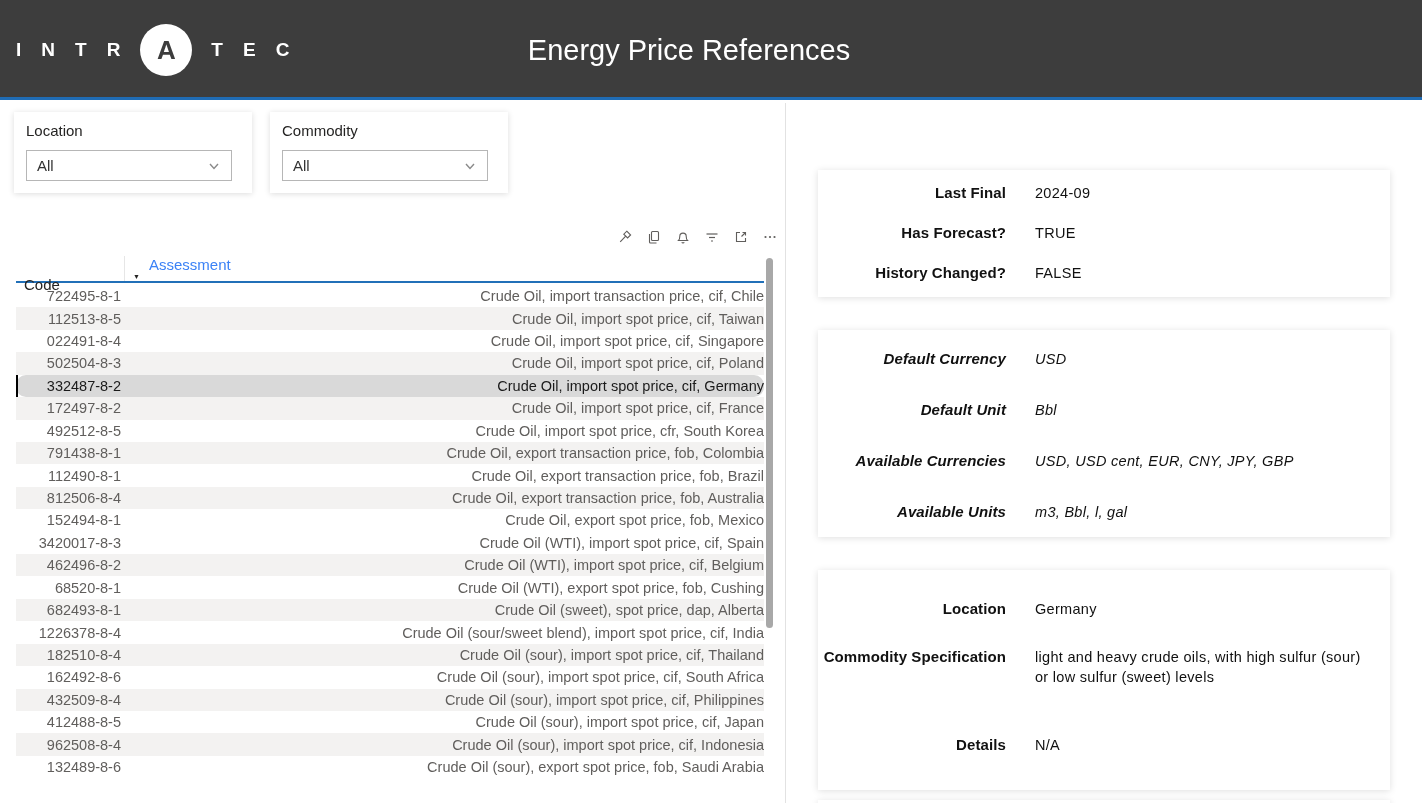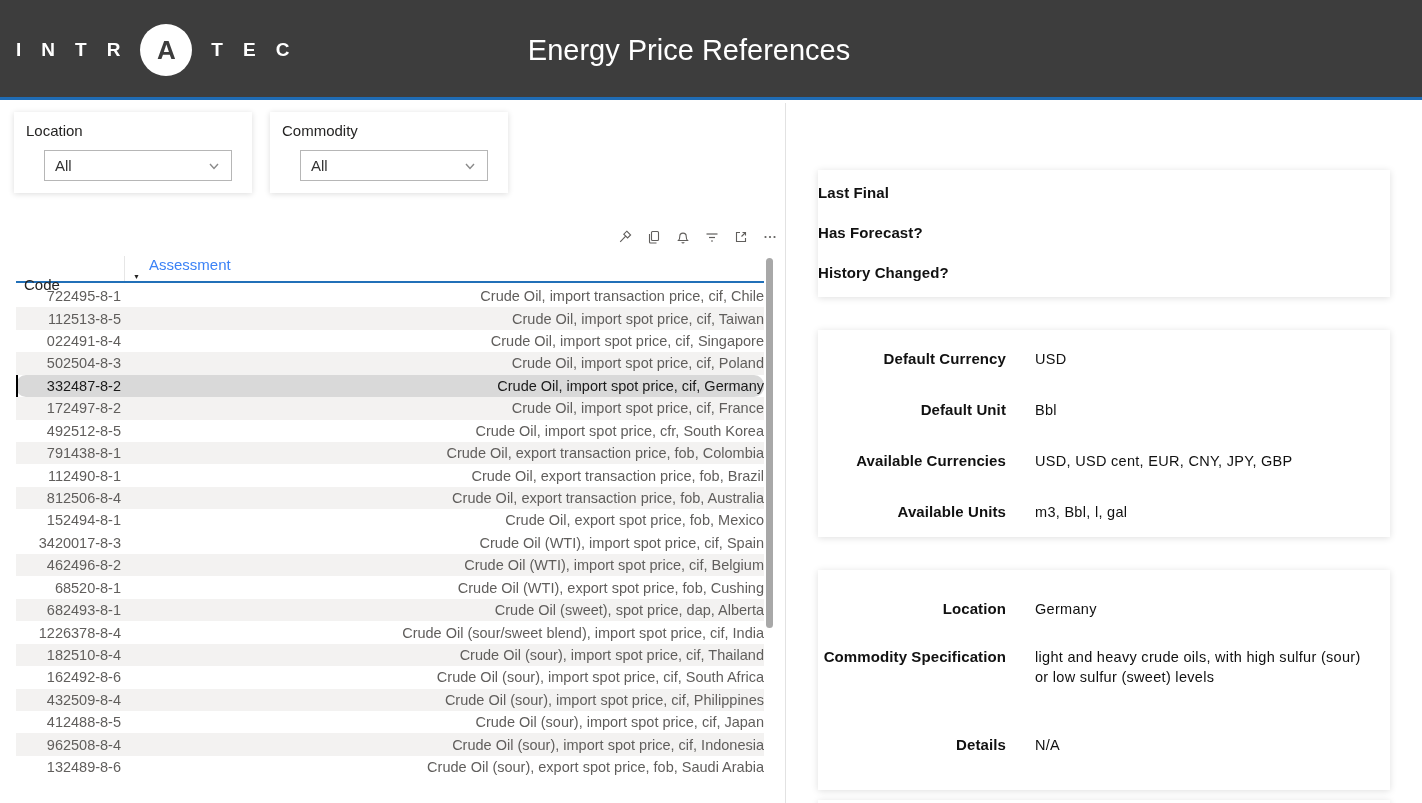--- a/index.html
+++ b/index.html
@@ -18,21 +18,21 @@
   .page-title { position:absolute; left:calc(50% - 22px); top:50px; transform:translate(-50%,-50%);
                 color:#fff; font-size:29px; font-weight:300; white-space:nowrap; }
 
   
   .filter-card { position:absolute; top:112px; width:238px; height:81px; background:#fff;
                  box-shadow:0 1px 6px rgba(0,0,0,0.14); }
   .filter-card.fc1 { left:14px; } .filter-card.fc2 { left:270px; }
   .filter-label { position:absolute; left:12px; top:10px; font-size:15px; color:#252423; }
   .dropdown { position:absolute; left:12px; right:20px; top:38px; height:31px;
               border:1px solid #b6b6b6; background:#fff; display:flex; align-items:center;
-              padding:0 10px; font-size:15px; color:#333; cursor:pointer;margin-left:18px; }
+              padding:0 10px; font-size:15px; color:#333; cursor:pointer; }
   .dropdown .chev { margin-left:auto; display:flex; }
 
   
   .tbl-toolbar { position:absolute; top:227px; left:618px; width:160px; height:20px;
                  display:flex; align-items:center; justify-content:flex-end; gap:13px; }
   .tbl-toolbar .ticon { width:17px; height:17px; display:flex; align-items:center; justify-content:center;
                         color:#605e5c; cursor:pointer; }
 
   .tbl-head { position:absolute; left:16px; top:254px; width:748px; height:29px;
               border-bottom:2px solid #2170b8; }
@@ -57,22 +57,22 @@
   .v-divider { position:absolute; left:785px; top:103px; width:1px; height:700px; background:#e2e2e2; }
 
   
   .detail-card { position:absolute; left:818px; width:572px; background:#fff;
                  box-shadow:0 1px 7px rgba(0,0,0,0.13); }
   .detail-card.c1 { top:170px; height:127px; padding-top:14px; }
   .detail-card.c2 { top:330px; height:207px; padding-top:20px; }
   .detail-card.c3 { top:570px; height:220px; padding-top:30px; }
   .detail-card.c4 { top:800px; height:20px; }
   .field { display:flex; align-items:flex-start; }
-  .c1 .field { height:36px; margin-bottom:4px;flex-direction:column; }
-  .c2 .field { height:36px; margin-bottom:15px; }
+  .c1 .field { height:36px; margin-bottom:4px; }
+  .c2 .field { height:36px; margin-bottom:15px;font-style:italic; }
   .c3 .field:nth-child(1) { height:48px; }
   .c3 .field:nth-child(2) { height:88px; }
   .c3 .field:nth-child(3) { height:48px; }
   .flabel { flex:0 0 188px; text-align:right; font-size:15px; font-weight:700; color:#111;
             letter-spacing:0.1px; }
   .fvalue { margin-left:29px; flex:1; padding-right:16px; font-size:14.5px; font-weight:500;
             color:#111; letter-spacing:0.3px; line-height:1.35; }
 
   svg { display:block; }
 </style>

